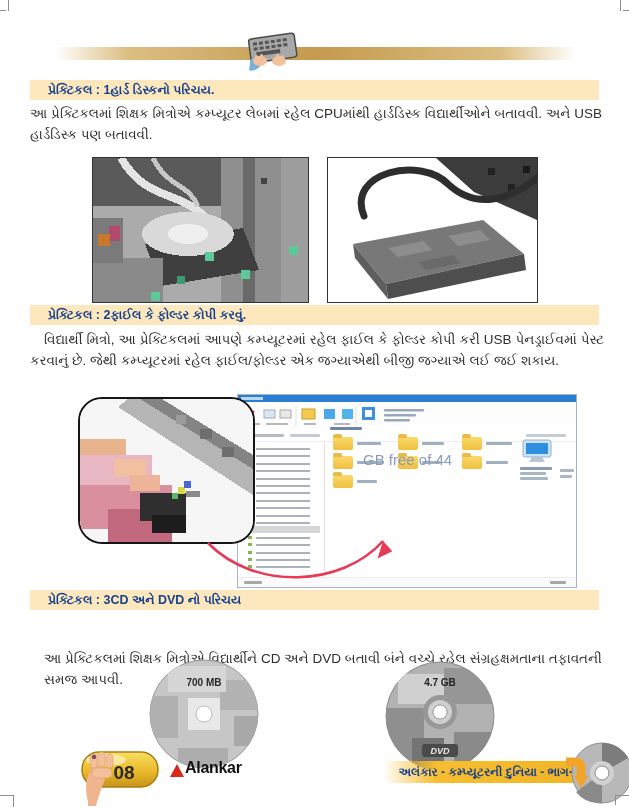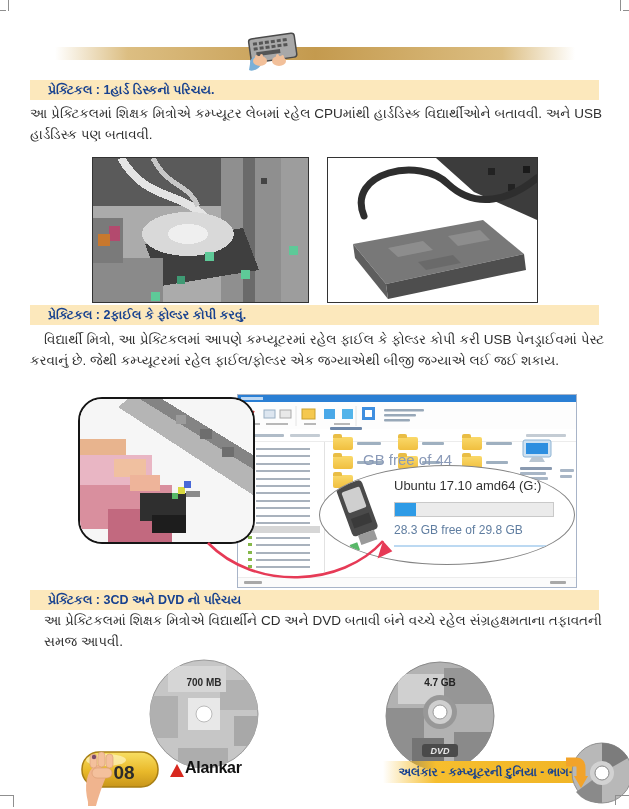--- a/index.html
+++ b/index.html
@@ -240,49 +240,32 @@
       <polygon points="12,18 22,18 25,23 9,23" fill="#b9c6d2"></polygon>
     </svg>
     <div class="dash" style="left:282px;top:72px;width:32px;background:#8a9ab0;"></div>
     <div class="dash" style="left:282px;top:77px;width:26px;background:#a8b6c6;"></div>
     <div class="dash" style="left:282px;top:82px;width:28px;background:#a8b6c6;"></div>
     <div class="dash" style="left:322px;top:74px;width:14px;background:#a8b6c6;"></div>
     <div class="dash" style="left:322px;top:80px;width:12px;background:#a8b6c6;"></div>
 
     <div class="abs partial-big">GB free of 44</div>
 
-    <div class="abs oval">
-      <svg class="abs" style="left:6px;top:10px;width:66px;height:78px;" viewBox="0 0 66 78">
-        <g transform="rotate(-20 33 39)">
-          <rect x="20" y="6" width="27" height="52" rx="4" fill="#4a4a4a"></rect>
-          <rect x="24" y="12" width="19" height="22" rx="2" fill="#cfcfcf"></rect>
-          <rect x="24" y="40" width="19" height="10" fill="#3a3a3a"></rect>
-          <rect x="25" y="58" width="17" height="10" fill="#9a9a9a"></rect>
-          <rect x="14" y="64" width="8" height="8" fill="#58b868"></rect>
-        </g>
-      </svg>
-      <div class="abs drive-name">Ubuntu 17.10 amd64 (G:)</div>
-      <div class="abs drive-bar">
-        <div class="abs drive-fill"></div>
-      </div>
-      <div class="abs drive-free">28.3 GB free of 29.8 GB</div>
-      <div class="abs drive-line"></div>
-    </div>
   </div>
 
   <svg class="abs" style="left:150px;top:515px;width:260px;height:78px;z-index:5;" viewBox="0 0 260 78">
     <path d="M58,28 C105,76 192,72 233,26" stroke="#e63a56" stroke-width="2.6" fill="none"></path>
     <polygon points="233,26 224,42 240,38" fill="#e63a56" transform="rotate(-12 233 26)"></polygon>
   </svg>
 
   <div class="abs secbar" style="top:590px;">
     <span>પ્રેક્ટિકલ : 3</span>
     <span class="sec-title">CD અને DVD નો પરિચય</span>
   </div>
-  <div class="abs body-text" style="left:44px;top:610px;width:558px;">આ પ્રેક્ટિકલમાં શિક્ષક મિત્રોએ વિદ્યાર્થીને CD અને DVD બતાવી બંને વચ્ચે રહેલ સંગ્રહક્ષમતાના તફાવતની સમજ આપવી.</div>
+  <div class="abs body-text" style="left:44px;top:648px;width:558px;">આ પ્રેક્ટિકલમાં શિક્ષક મિત્રોએ વિદ્યાર્થીને CD અને DVD બતાવી બંને વચ્ચે રહેલ સંગ્રહક્ષમતાના તફાવતની સમજ આપવી.</div>
 
   <svg class="abs" style="left:148px;top:658px;width:112px;height:112px;" viewBox="0 0 112 112">
     <defs>
         <clipPath id="cdclip">
           <circle cx="56" cy="56" r="54"></circle>
         </clipPath>
       </defs>
     <circle cx="56" cy="56" r="54" fill="#c6c6c6" stroke="#999" stroke-width="1"></circle>
     <g clip-path="url(#cdclip)" shape-rendering="crispEdges">
       <rect x="0" y="38" width="30" height="42" fill="#b0b0b0"></rect>

